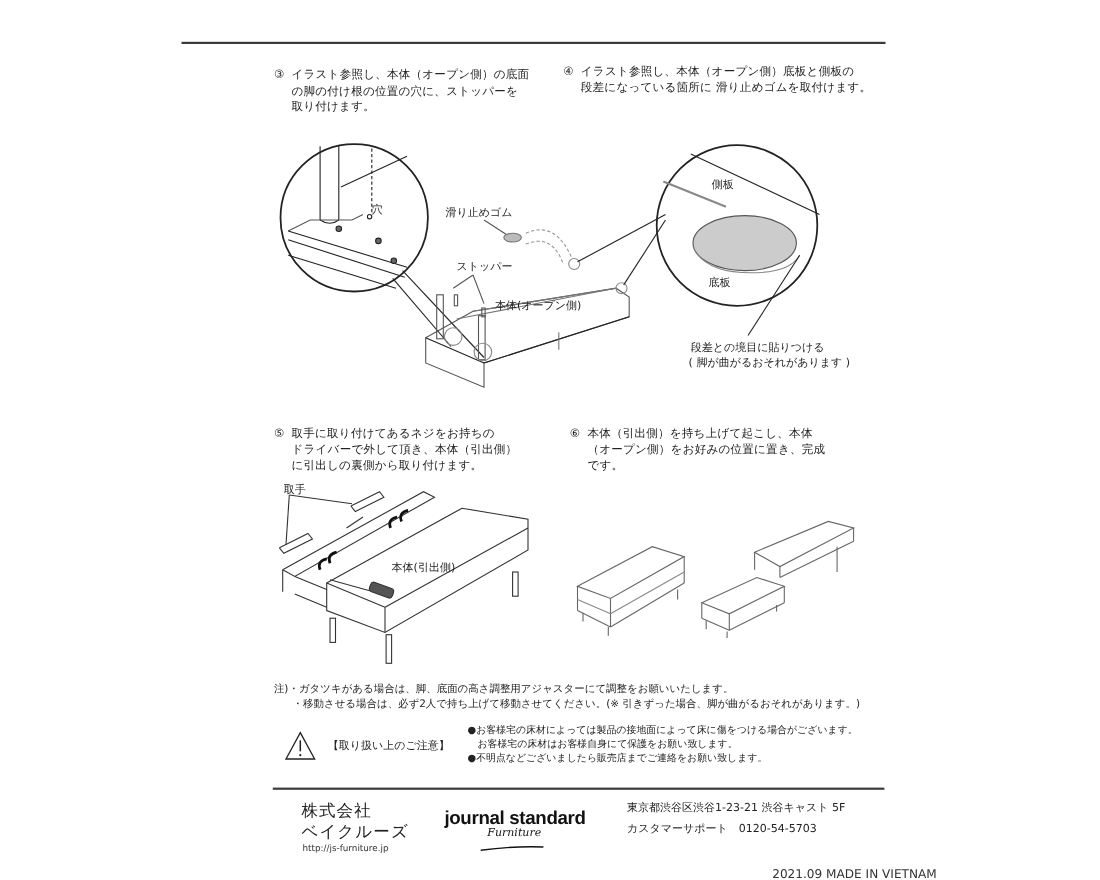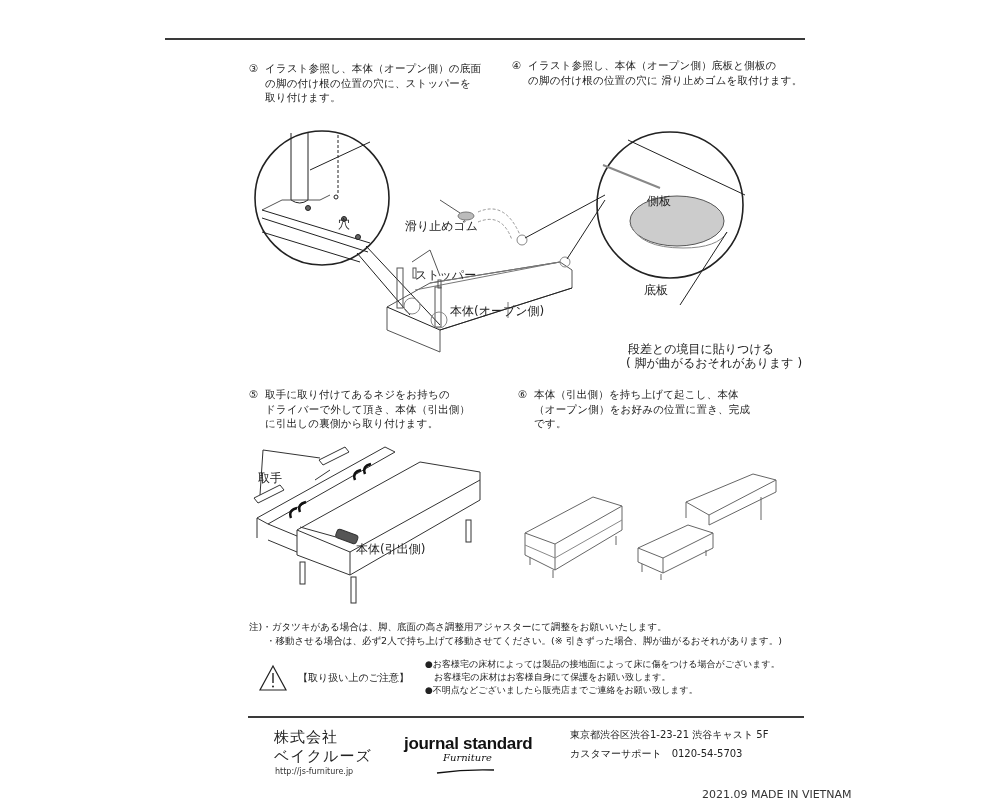--- a/index.html
+++ b/index.html
@@ -5,21 +5,21 @@
   html, body { margin:0; padding:0; background:#fff; }
   body { width:1000px; height:800px; position:relative; overflow:hidden;
          font-family:"DejaVu Sans", sans-serif; color:#222; }
   .abs { position:absolute; }
   .rule-top { left:165px; top:38px; width:640px; height:2px; background:#3a3a3a; }
   .rule-bottom { left:248px; top:716px; width:556px; height:2px; background:#3a3a3a; }
   .step { font-size:10.5px; line-height:14.5px; letter-spacing:0.2px; color:#222; }
   .step .num { display:inline-block; width:16px; }
   .step .line { display:block; white-space:nowrap; }
   .step .indent { padding-left:16px; }
-  .label { font-size:12px; color:#222; white-space:nowrap;margin-top:32px; }
+  .label { font-size:10px; color:#222; white-space:nowrap; }
   .note { font-size:9.5px; line-height:14px; white-space:nowrap; color:#222; }
   .caution-title { font-size:10px; white-space:nowrap; }
   .caution-list { font-size:9px; line-height:13px; white-space:nowrap; }
   .company { font-size:15px; line-height:19px; letter-spacing:1px; color:#222; }
   .url { font-size:8px; color:#333; }
   .brand { font-family:"Liberation Sans", sans-serif; font-weight:bold; font-size:17px; color:#111; letter-spacing:-0.3px; }
   .brand-sub { font-family:"DejaVu Serif", serif; font-style:italic; font-size:10px; color:#111; }
   .addr { font-size:10px; line-height:19px; white-space:nowrap; color:#222; }
   .made { font-size:11px; color:#333; white-space:nowrap; }
   svg { position:absolute; overflow:visible; }
@@ -30,21 +30,21 @@
 <div class="abs rule-top"></div>
 
 <div class="abs step" style="left:249px; top:61px;">
   <span class="line"><span class="num">③</span><span>イラスト参照し、本体（オープン側）の底面</span></span>
   <span class="line indent">の脚の付け根の位置の穴に、ストッパーを</span>
   <span class="line indent">取り付けます。</span>
 </div>
 
 <div class="abs step" style="left:512px; top:58px;">
   <span class="line"><span class="num">④</span><span>イラスト参照し、本体（オープン側）底板と側板の</span></span>
-  <span class="line indent">の脚の付け根の位置の穴に 滑り止めゴムを取付けます。</span>
+  <span class="line indent">段差になっている箇所に 滑り止めゴムを取付けます。</span>
 </div>
 
 <svg style="left:0; top:0;" width="1000" height="800">
   <g fill="none" stroke="#222" stroke-width="1">
 
     <circle cx="322" cy="198" r="67" stroke-width="1.6"></circle>
 
     <line x1="291" y1="133" x2="291" y2="200"></line>
     <line x1="308" y1="132" x2="308" y2="200"></line>
     <path d="M291 200 Q300 206 308 200"></path>

